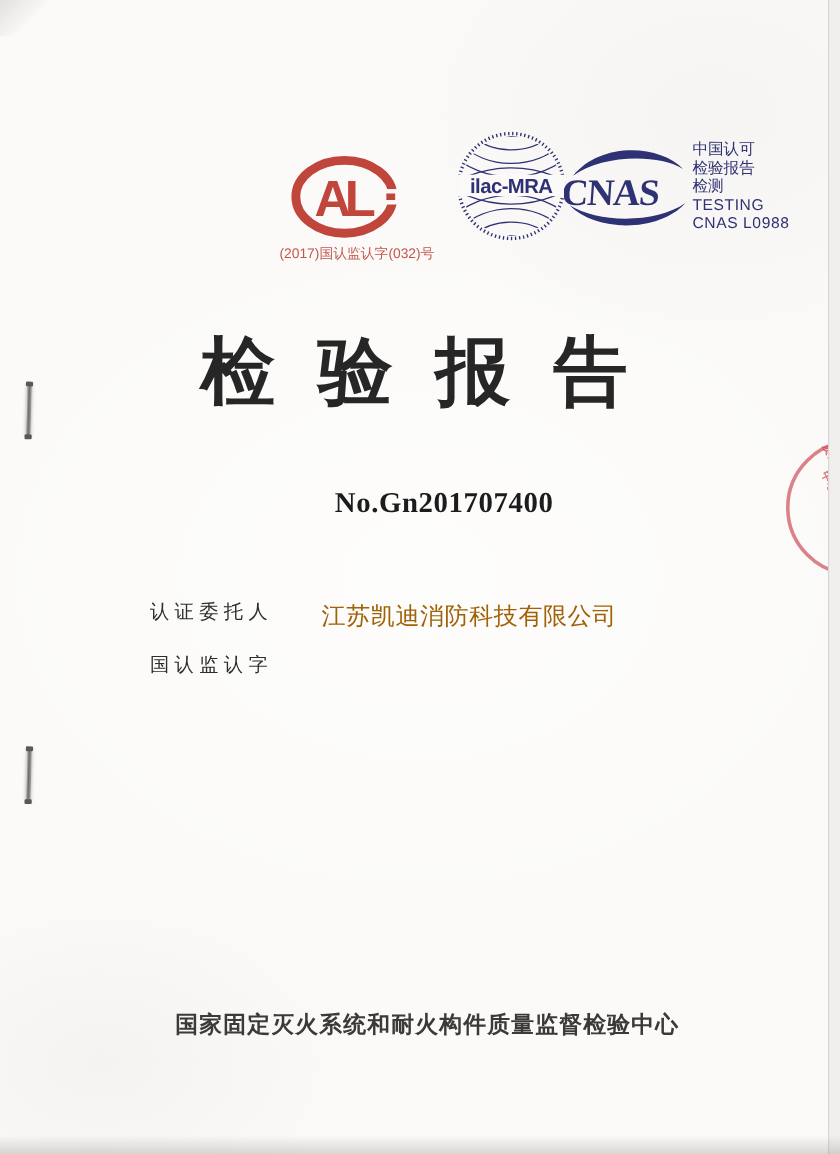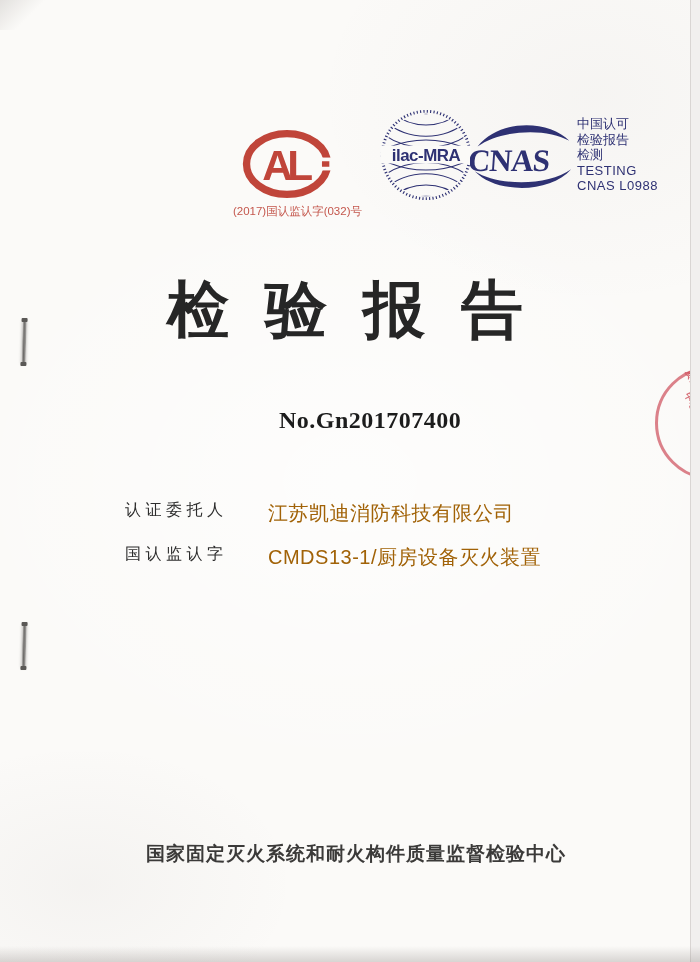--- a/index.html
+++ b/index.html
@@ -170,21 +170,20 @@
 
 <div class="report-no">No.Gn201707400</div>
 
 <div class="fields">
   <div class="field-row">
     <span class="field-label">认证委托人</span>
     <span class="field-value">江苏凯迪消防科技有限公司</span>
   </div>
   <div class="field-row">
     <span class="field-label">国认监认字</span>
-    <span class="field-value">CMDS13-1/厨房设备灭火装置</span>
   </div>
 </div>
 
 <div class="footer-org">国家固定灭火系统和耐火构件质量监督检验中心</div>
 
 <div class="staple staple-1"></div>
 <div class="staple staple-2"></div>
 
 <div class="seal">
   <div class="seal-inner">质量监督检验中心</div>

